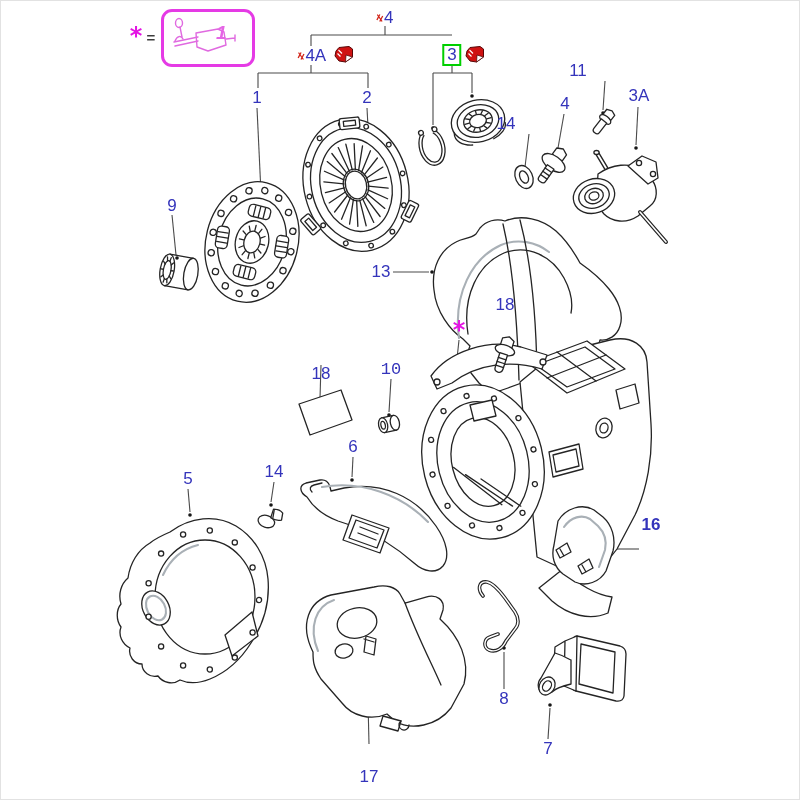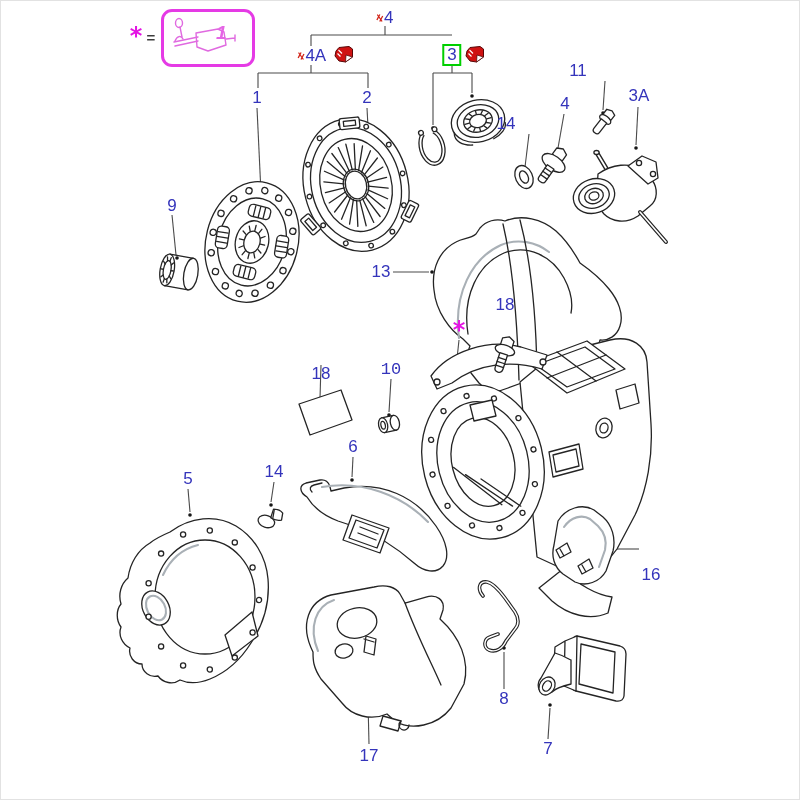--- a/index.html
+++ b/index.html
@@ -456,18 +456,18 @@
 <span class="callout" style="left:506px;top:124px;">14</span>
 <span class="callout" style="left:639px;top:96px;">3A</span>
 <span class="callout" style="left:381px;top:272px;">13</span>
 <span class="callout" style="left:505px;top:305px;">18</span>
 <span class="callout star-callout" style="left:459px;top:330px;">*</span>
 <span class="callout" style="left:321px;top:374px;text-align:center;">18</span>
 <span class="callout" style="left:391px;top:369px;font-family:Liberation Mono, monospace;">10</span>
 <span class="callout" style="left:353px;top:447px;">6</span>
 <span class="callout" style="left:188px;top:479px;">5</span>
 <span class="callout" style="left:274px;top:472px;">14</span>
-<span class="callout" style="left:651px;top:575px;">16</span>
+<span class="callout" style="left:651px;top:525px;font-weight:bold;">16</span>
 <span class="callout" style="left:504px;top:699px;">8</span>
 <span class="callout" style="left:548px;top:749px;">7</span>
-<span class="callout" style="left:369px;top:756px;">17</span>
+<span class="callout" style="left:369px;top:777px;">17</span>
 
 </div>
 
 </body></html>

